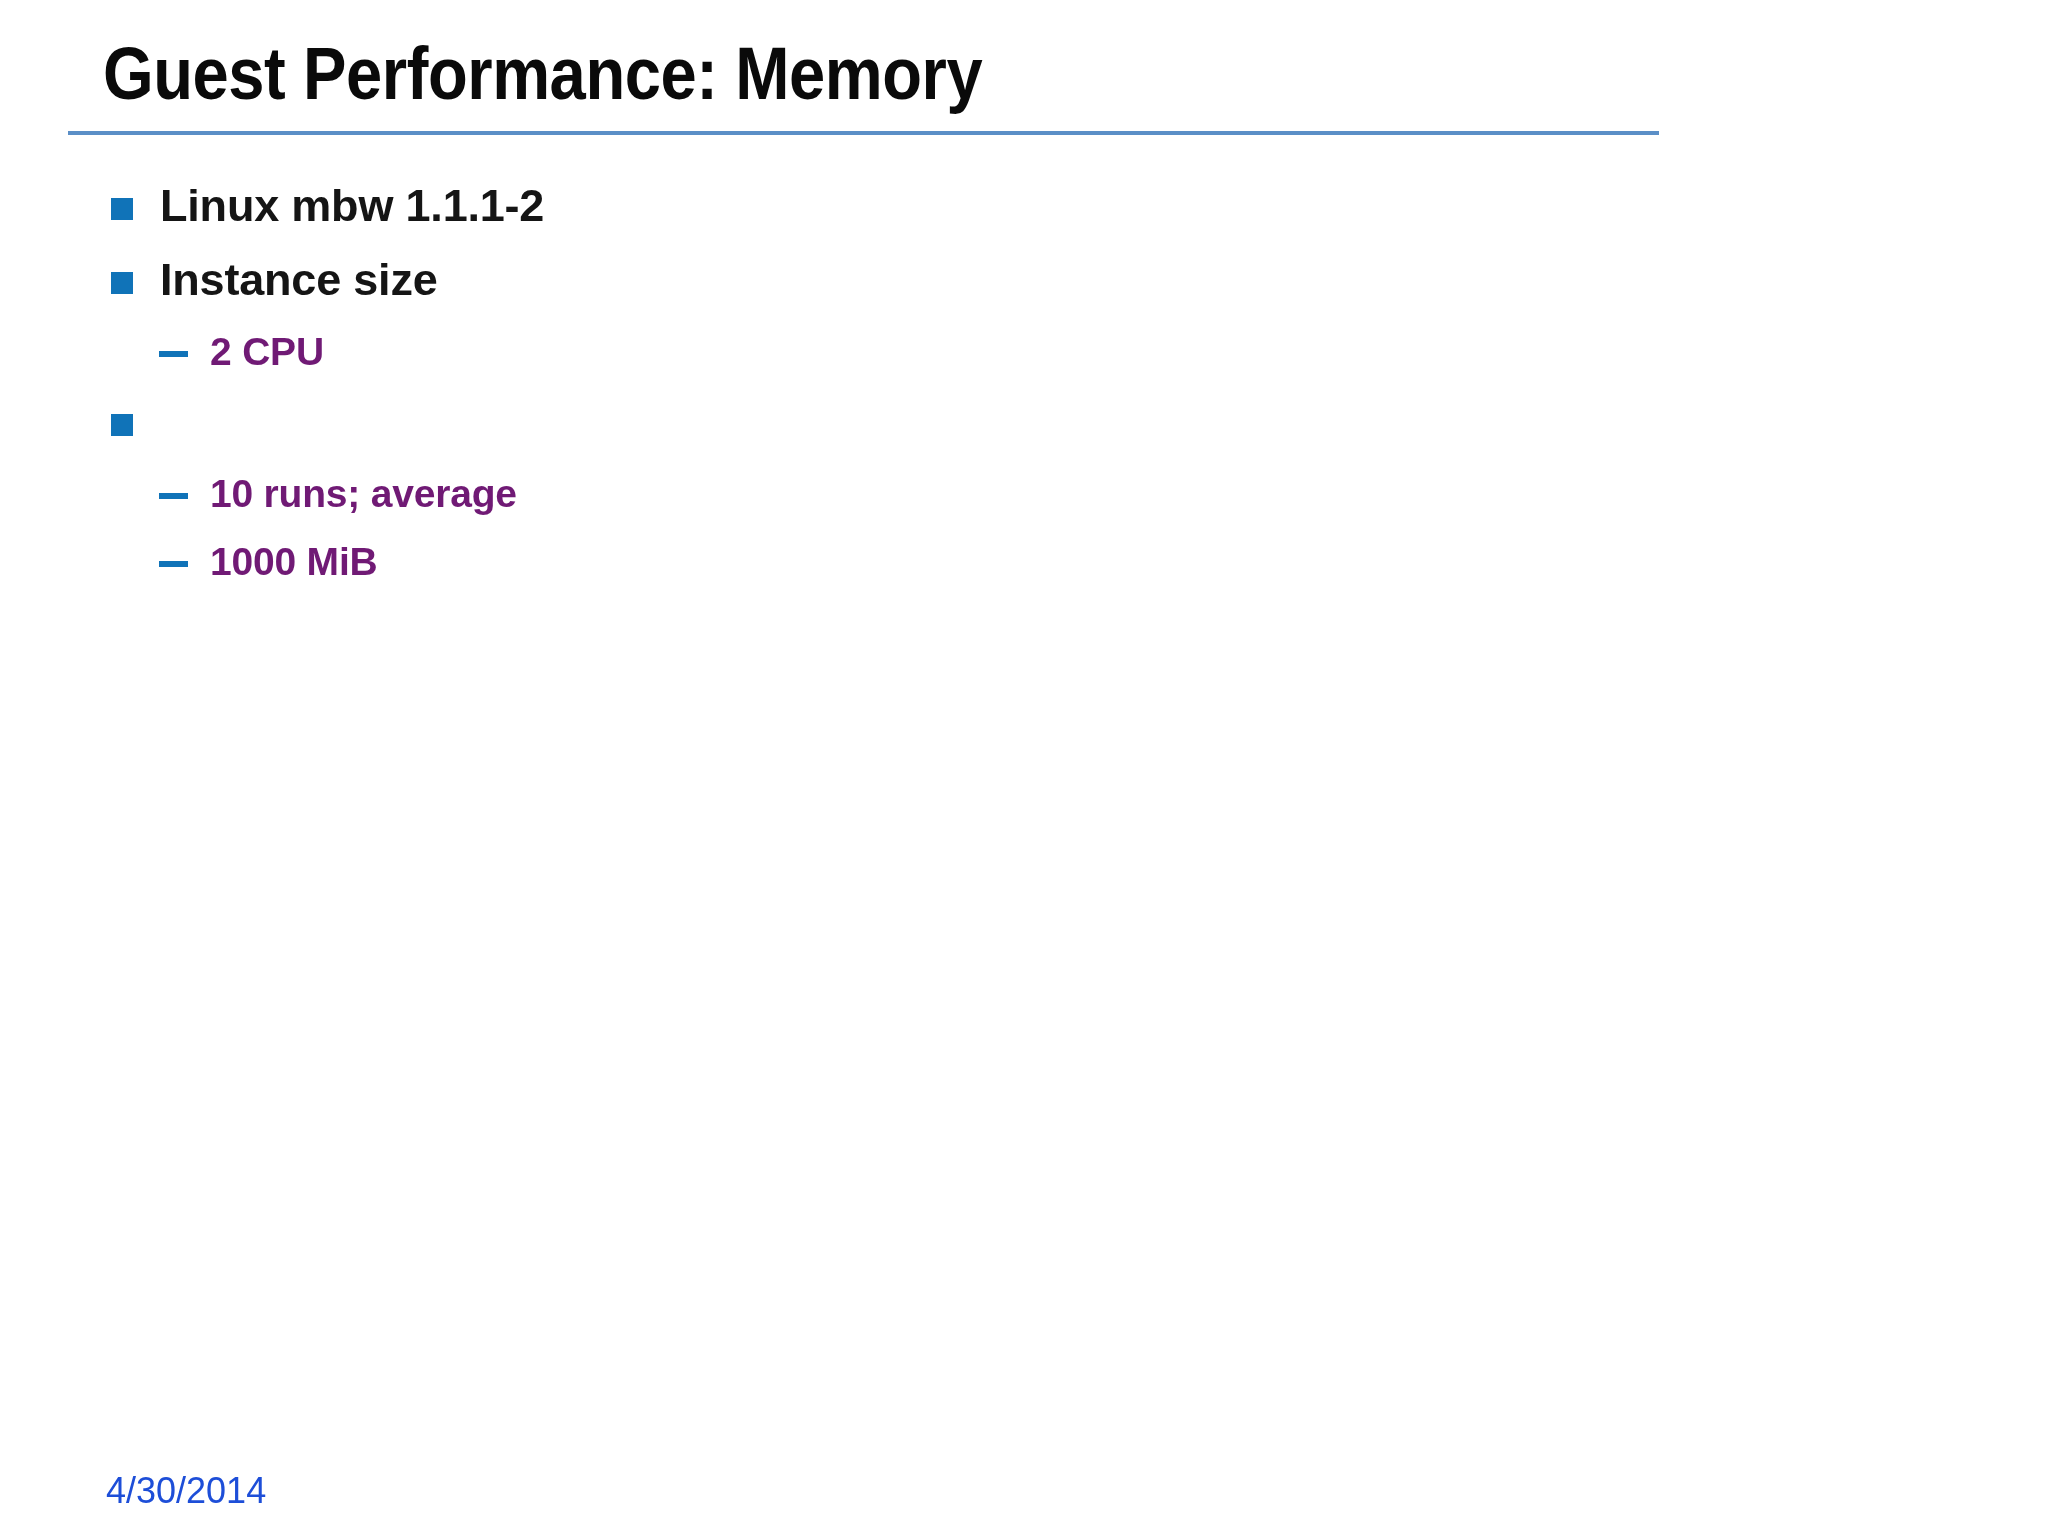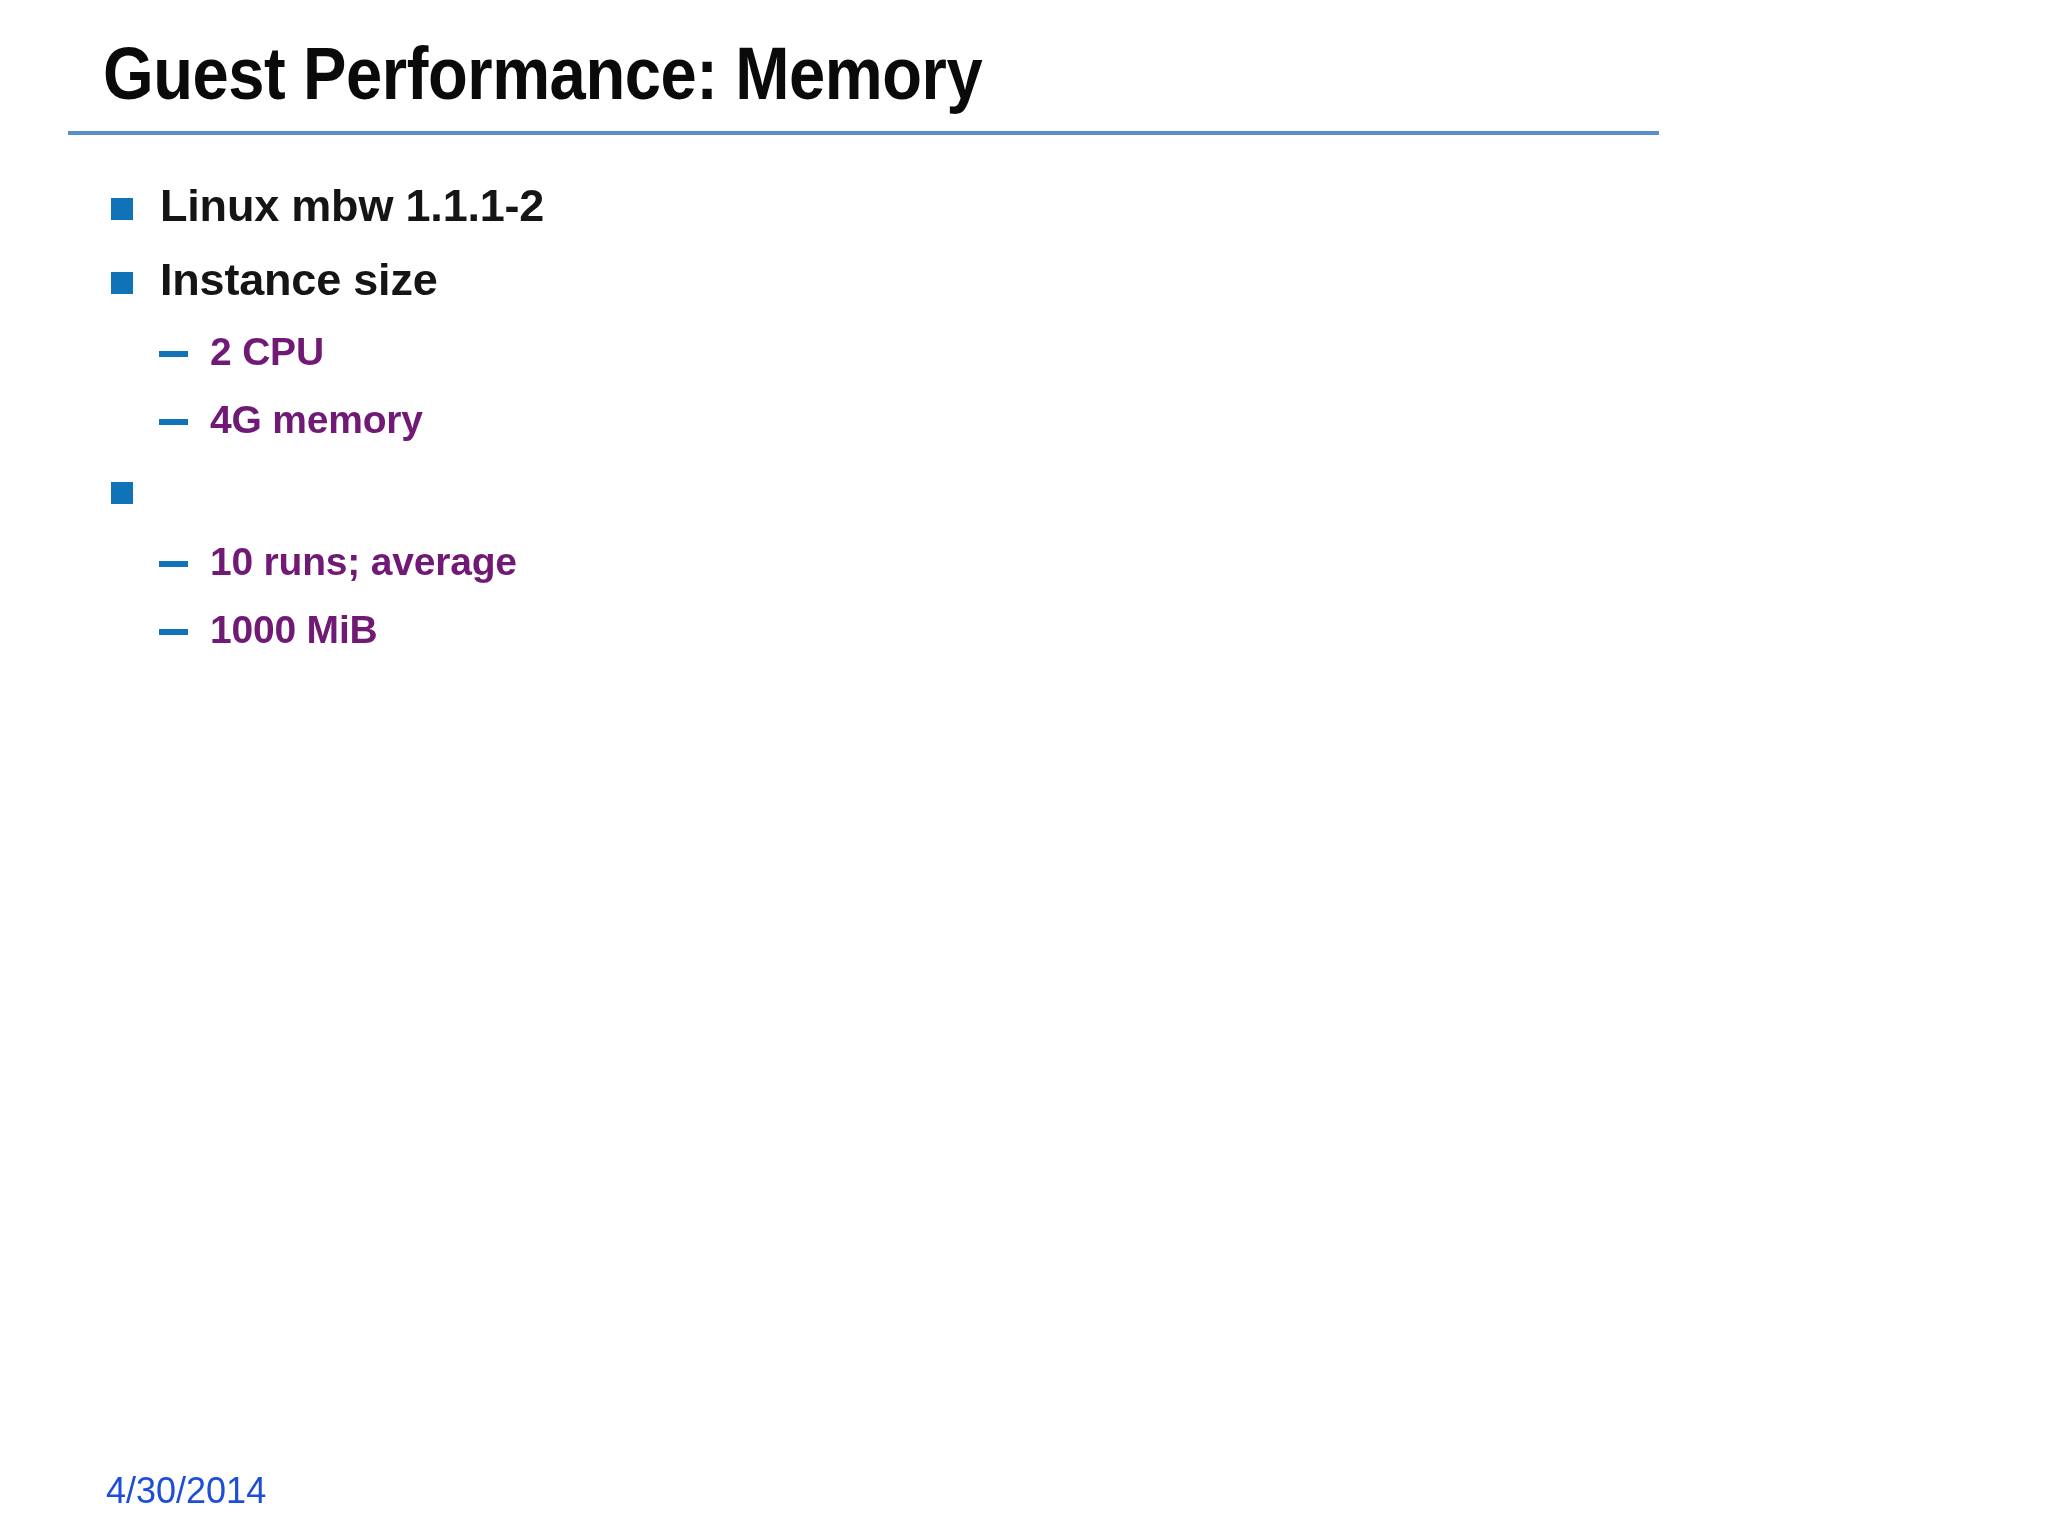--- a/index.html
+++ b/index.html
@@ -207,24 +207,20 @@
     <div class="bullet-l1">
       <span class="marker-sq"></span>
       <span class="text">Instance size</span>
     </div>
 
     <div class="bullet-l2">
       <span class="marker-dash"></span>
       <span class="text">2 CPU</span>
     </div>
 
-    <div class="bullet-l2">
-      <span class="marker-dash"></span>
-      <span class="text">4G memory</span>
-    </div>
 
     <div class="bullet-l1">
       <span class="marker-sq"></span>
     </div>
 
     <div class="bullet-l2">
       <span class="marker-dash"></span>
       <span class="text">10 runs; average</span>
     </div>
 

